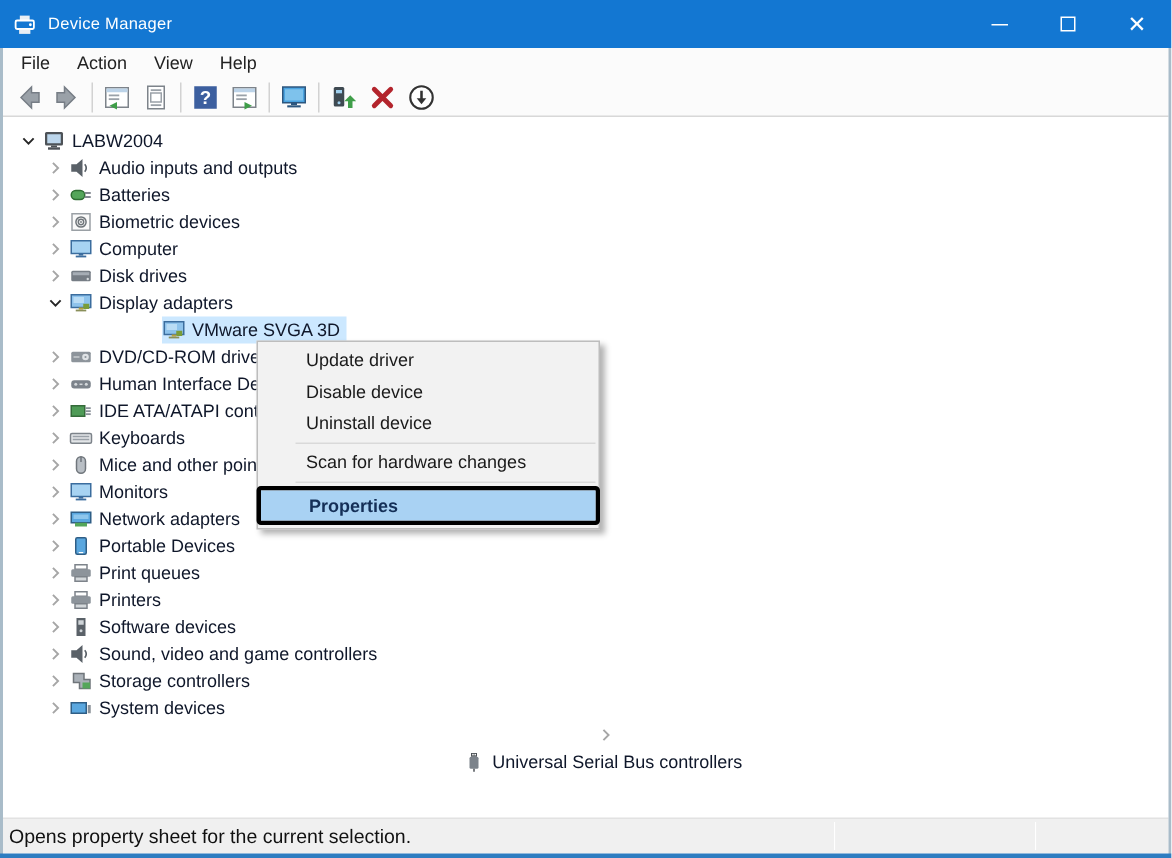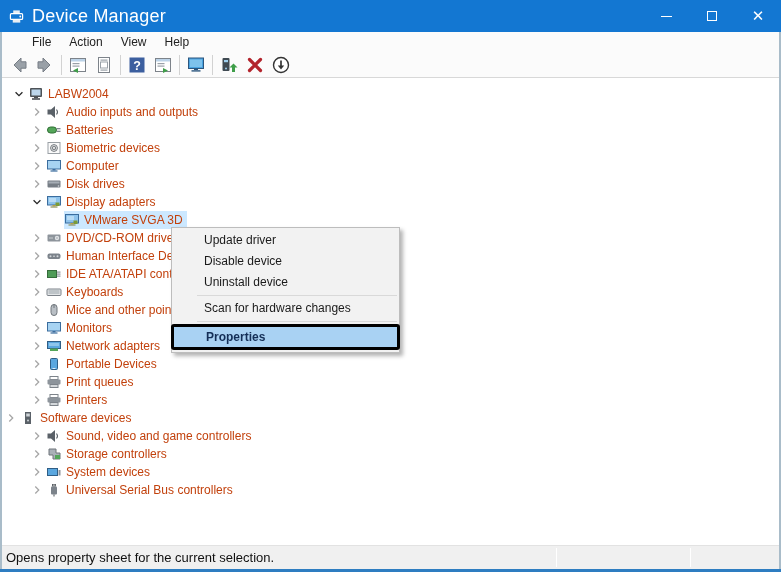--- a/index.html
+++ b/index.html
@@ -11,51 +11,51 @@
     overflow: hidden;
     -webkit-font-smoothing: antialiased;
   }
   .titlebar {
     position: absolute; top: 0; left: 0; right: 0; height: 32px;
     background: #1377d2;
     display: flex; align-items: center;
     color: #fff;
   }
   .titlebar-icon { margin: 0 8px 0 9px; display: flex; align-items: center; }
-  .titlebar-title { font-size: 18px; letter-spacing: .2px; }
+  .titlebar-title { font-size: 11px; letter-spacing: .2px; }
   .window-controls { margin-left: auto; display: flex; height: 32px; }
   .win-btn { width: 46px; height: 32px; display: flex; align-items: center; justify-content: center; background: transparent; border: none; cursor: pointer; }
   .min-glyph { width: 11px; height: 1px; background: #fff; display: block; }
   .max-glyph { width: 10px; height: 10px; border: 1px solid #fff; display: block; }
   .close-glyph { color: #fff; font-size: 15px; line-height: 15px; font-family: "DejaVu Sans", sans-serif; }
 
   .side-border { position: absolute; top: 32px; bottom: 0; width: 2px; background: #a9bcc9; z-index: 30; }
   .side-border.left { left: 0; }
   .side-border.right { right: 0; }
   .bottom-border { position: absolute; left: 0; right: 0; bottom: 0; height: 3px; background: #2e7dc1; z-index: 31; }
 
   .menubar {
     position: absolute; top: 32px; left: 2px; right: 2px; height: 20px;
-    background: #fbfbfb; display: flex; align-items: center; padding-left: 21px;
+    background: #fbfbfb; display: flex; align-items: center; padding-left: 3px;
     font-size: 12px; color: #222;
   }
   .menubar-item { padding: 2px 9px; cursor: default; }
 
   .toolbar {
     position: absolute; top: 52px; left: 2px; right: 2px; height: 26px;
     background: #fbfbfb; border-bottom: 1px solid #d8d8d8;
     display: flex; align-items: center; padding-left: 4px;
   }
   .tb-btn { width: 26px; height: 24px; display: flex; align-items: center; justify-content: center; background: transparent; border: none; padding: 0; cursor: pointer; }
   .tb-sep { width: 1px; height: 20px; background: #d2d2d2; margin: 0 3px; }
 
   .tree {
     position: absolute; top: 79px; left: 2px; right: 2px; bottom: 27px;
     background: #fff; padding-top: 6px; overflow: hidden;
-    font-size: 12px; color: #c2410c;
+    font-size: 12px; color: #0f172a;
   }
   .tree-row { height: 18px; display: flex; align-items: center; white-space: nowrap; }
   .chevron-slot { width: 18px; height: 18px; display: flex; align-items: center; justify-content: center; flex: 0 0 18px; }
   .row-content { display: flex; align-items: center; height: 18px; padding-right: 4px; }
   .row-content.selected { background: #cce8ff; }
   .tree-icon { width: 16px; height: 14px; margin-right: 4px; display: flex; align-items: center; flex: 0 0 16px; }
   .tree-label { line-height: 18px; }
 
   .context-menu {
     position: absolute; left: 171px; top: 227px; width: 229px;
@@ -329,21 +329,21 @@
             <rect x="1.5" y="1.5" width="13" height="8.5" fill="#8ec3ec" stroke="#3b6d9e"></rect>
             <rect x="3" y="3" width="7" height="4" fill="#b9dcf5"></rect>
             <rect x="9.5" y="7.5" width="4" height="3.5" fill="#7a9c38"></rect>
             <rect x="6.5" y="10" width="3" height="1.4" fill="#b9a23c"></rect>
             <rect x="4.5" y="11.4" width="7" height="1.2" fill="#8a8f5a"></rect>
           </svg>
         </span>
         <span class="tree-label">Display adapters</span>
       </span>
     </div>
-    <div class="tree-row" style="padding-left: 44px;">
+    <div class="tree-row" style="padding-left: 44px; gap: 44px;">
       <span class="chevron-slot"></span>
       <span class="row-content selected">
         <span class="tree-icon">
           <svg width="16" height="14" viewBox="0 0 16 14">
             <rect x="1.5" y="1.5" width="13" height="8.5" fill="#8ec3ec" stroke="#3b6d9e"></rect>
             <rect x="3" y="3" width="7" height="4" fill="#b9dcf5"></rect>
             <rect x="9.5" y="7.5" width="4" height="3.5" fill="#7a9c38"></rect>
             <rect x="6.5" y="10" width="3" height="1.4" fill="#b9a23c"></rect>
             <rect x="4.5" y="11.4" width="7" height="1.2" fill="#8a8f5a"></rect>
           </svg>
@@ -515,21 +515,21 @@
         <span class="tree-icon">
           <svg width="16" height="14" viewBox="0 0 16 14">
             <rect x="4" y="1.5" width="8" height="3" fill="#ffffff" stroke="#7d838a"></rect>
             <rect x="1.5" y="4.5" width="13" height="5" rx="1" fill="#8d949b"></rect>
             <rect x="4" y="9.5" width="8" height="3" fill="#d4d8db" stroke="#7d838a"></rect>
           </svg>
         </span>
         <span class="tree-label">Printers</span>
       </span>
     </div>
-    <div class="tree-row" style="">
+    <div class="tree-row" style="padding-left: 26px;">
       <span class="chevron-slot">
         <svg width="12" height="12" viewBox="0 0 14 14">
           <polyline points="5,3 9,7 5,11" fill="none" stroke="#a6a6a6" stroke-width="1.5"></polyline>
         </svg>
       </span>
       <span class="row-content">
         <span class="tree-icon">
           <svg width="16" height="14" viewBox="0 0 16 14">
             <rect x="5" y="1" width="6" height="12" fill="#5a6168"></rect>
             <rect x="6.2" y="2.5" width="3.6" height="3" fill="#cfd4d8"></rect>
@@ -580,21 +580,21 @@
       <span class="row-content">
         <span class="tree-icon">
           <svg width="16" height="14" viewBox="0 0 16 14">
             <rect x="1.5" y="3.5" width="10" height="7" fill="#5aa7df" stroke="#2f5e86"></rect>
             <rect x="12.5" y="5" width="2" height="5.5" fill="#8d949b"></rect>
           </svg>
         </span>
         <span class="tree-label">System devices</span>
       </span>
     </div>
-    <div class="tree-row" style="padding-left: 26px;">
+    <div class="tree-row" style="padding-left: 26px; flex-direction: column;">
       <span class="chevron-slot">
         <svg width="12" height="12" viewBox="0 0 14 14">
           <polyline points="5,3 9,7 5,11" fill="none" stroke="#a6a6a6" stroke-width="1.5"></polyline>
         </svg>
       </span>
       <span class="row-content">
         <span class="tree-icon">
           <svg width="16" height="14" viewBox="0 0 16 14">
             <rect x="6" y="1" width="4" height="2.5" fill="#4d5257"></rect>
             <rect x="6.8" y="1.6" width="1" height="1" fill="#fff"></rect>

